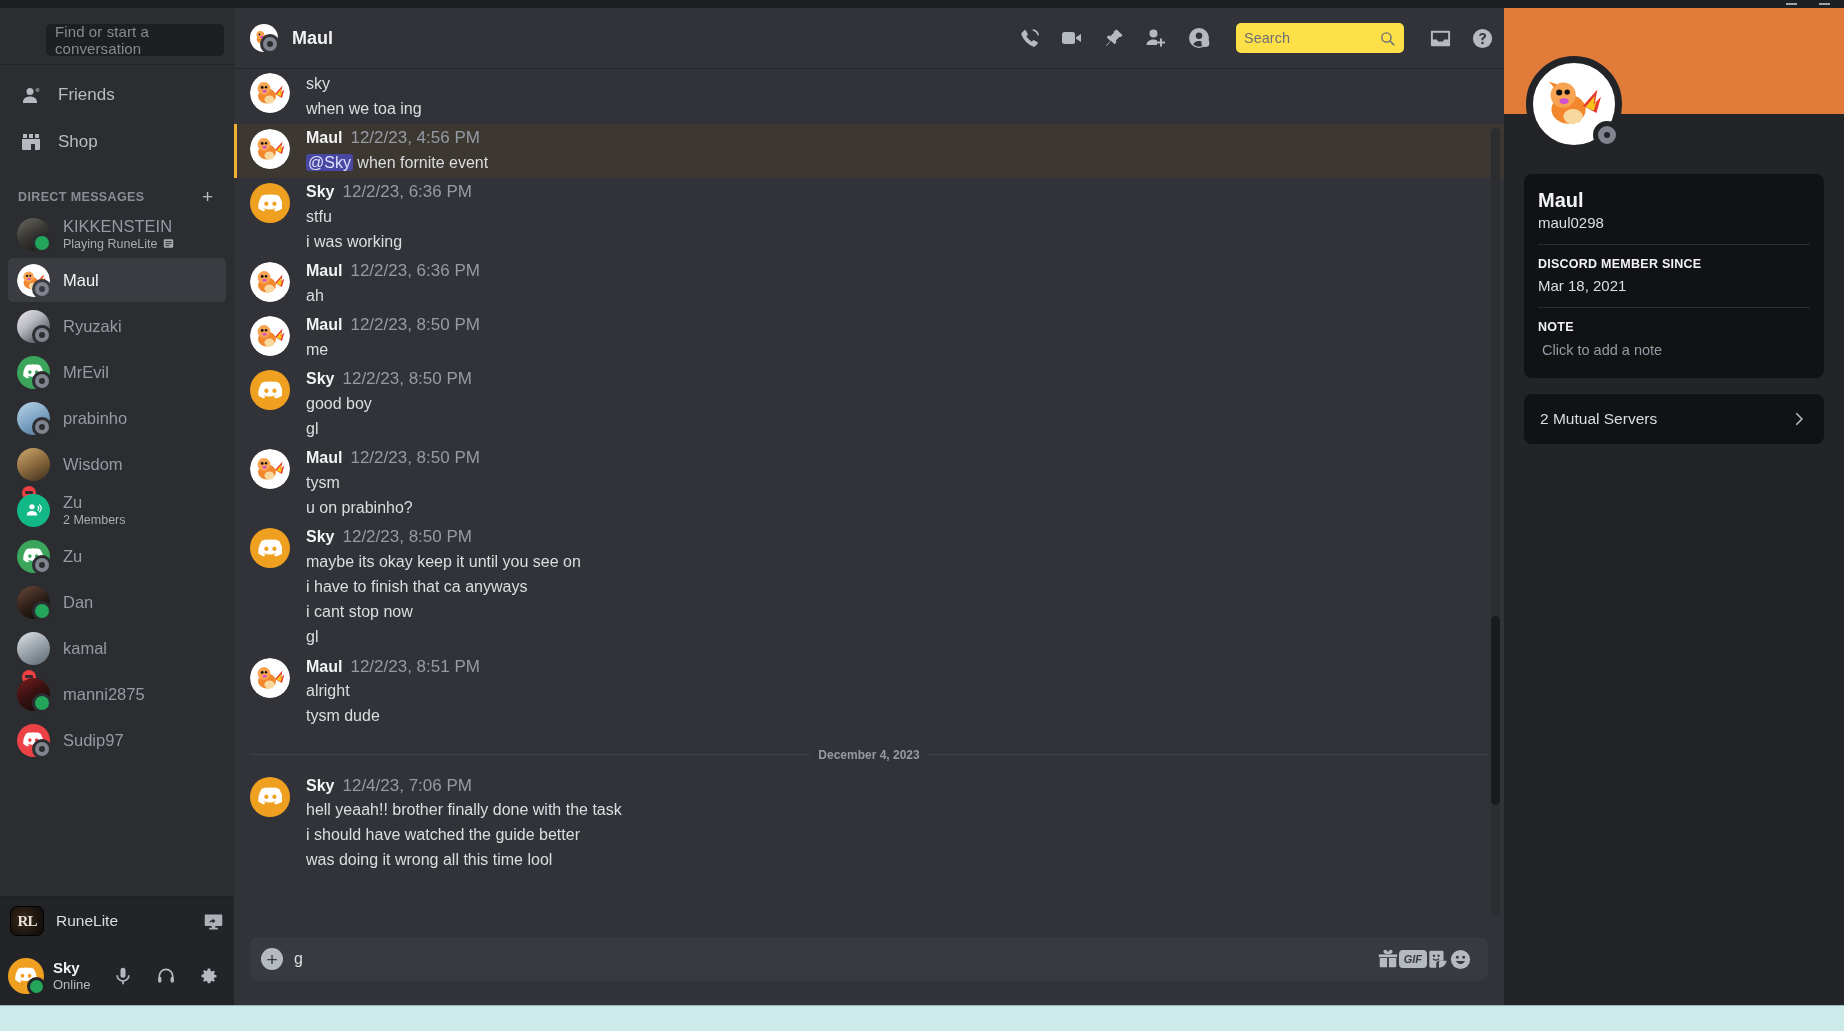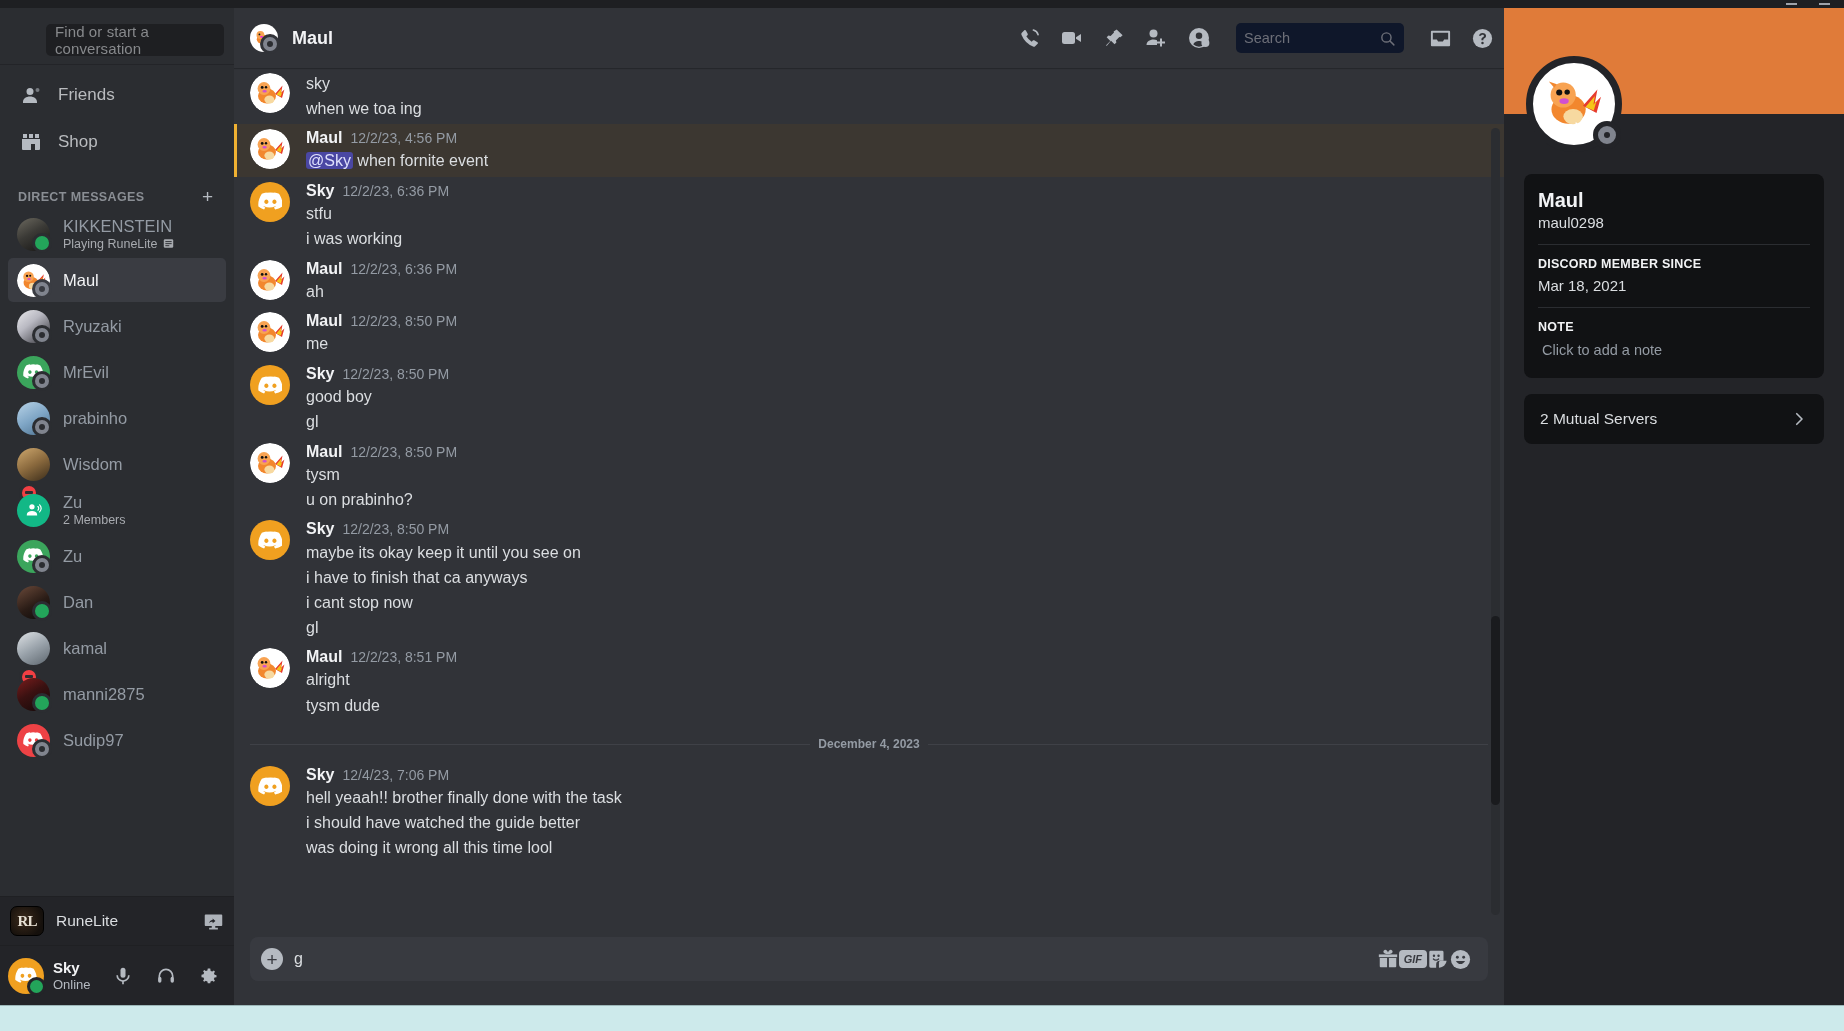--- a/index.html
+++ b/index.html
@@ -133,21 +133,21 @@
     padding: 0 10px 0 16px; gap: 10px;
     box-shadow: 0 1px 0 rgba(4,4,5,.2), 0 1.5px 0 rgba(6,6,7,.05);
     background: #313338; z-index: 3;
   }
   .ch-avatar-wrap { position: relative; width: 28px; height: 28px; flex: none; }
   .ch-title { color: #f2f3f5; font-size: 18px; font-weight: 600; margin-left: 4px; }
   .ch-spacer { flex: 1 1 auto; }
   .ch-icons { display: flex; align-items: center; gap: 19px; color: #b5bac1; }
   .ch-icon { display: flex; align-items: center; justify-content: center; cursor: pointer; }
   .ch-search {
-    width: 168px; height: 30px; background: #0f172a; border-radius: 5px;
+    width: 168px; height: 30px; background: #fde047; border-radius: 5px;
     display: flex; align-items: center; padding: 0 8px; margin: 0 6px;
     color: #6d6f78; font-size: 14.5px; gap: 6px;
   }
   .ch-search-txt { flex: 1 1 auto; }
 
   .msg-area {
     flex: 1 1 auto; position: relative; min-height: 0;
     display: flex; flex-direction: column; overflow: hidden;
   }
   .msg-scroll {
@@ -161,21 +161,21 @@
     background: #3c3731;
   }
   .msg-group.mention::before {
     content: ""; position: absolute; left: 0; top: 0; bottom: 0;
     width: 3px; background: #f0b132;
   }
   .msg-avatar { width: 40px; height: 40px; border-radius: 50%; flex: none; margin-top: 2px; overflow:hidden;}
   .msg-body { flex: 1 1 auto; min-width: 0; }
   .msg-head { display: flex; align-items: baseline; gap: 8px; line-height: 1.35; }
   .msg-author { color: #f2f3f5; font-size: 16px; font-weight: 600; }
-  .msg-time { color: #949ba4; font-size: 14px; text-align: center; }
+  .msg-time { color: #949ba4; font-size: 17px; text-align: center; }
   .msg-line { color: #dbdee1; font-size: 16px; line-height: 1.38; padding: 1.5px 0; word-wrap: break-word; }
   .mention-pill {
     background: #4a47a3; color: #dee0fc; border-radius: 3px;
     padding: 0 2px; font-weight: 500;
   }
   .date-divider {
     display: flex; align-items: center; margin: 16px 16px 10px 16px; gap: 0;
   }
   .date-divider .rule { flex: 1 1 auto; height: 1px; background: #3f4147; }
   .date-divider .txt {

